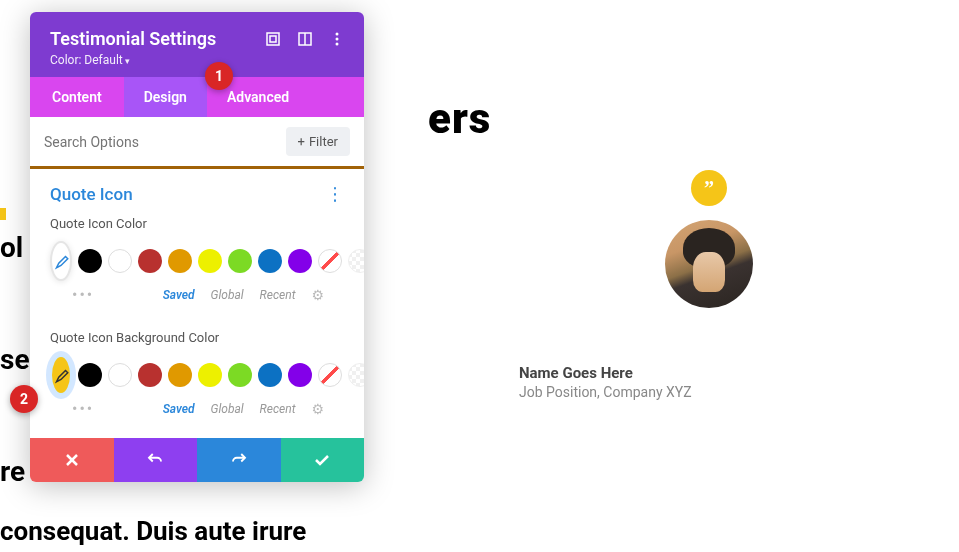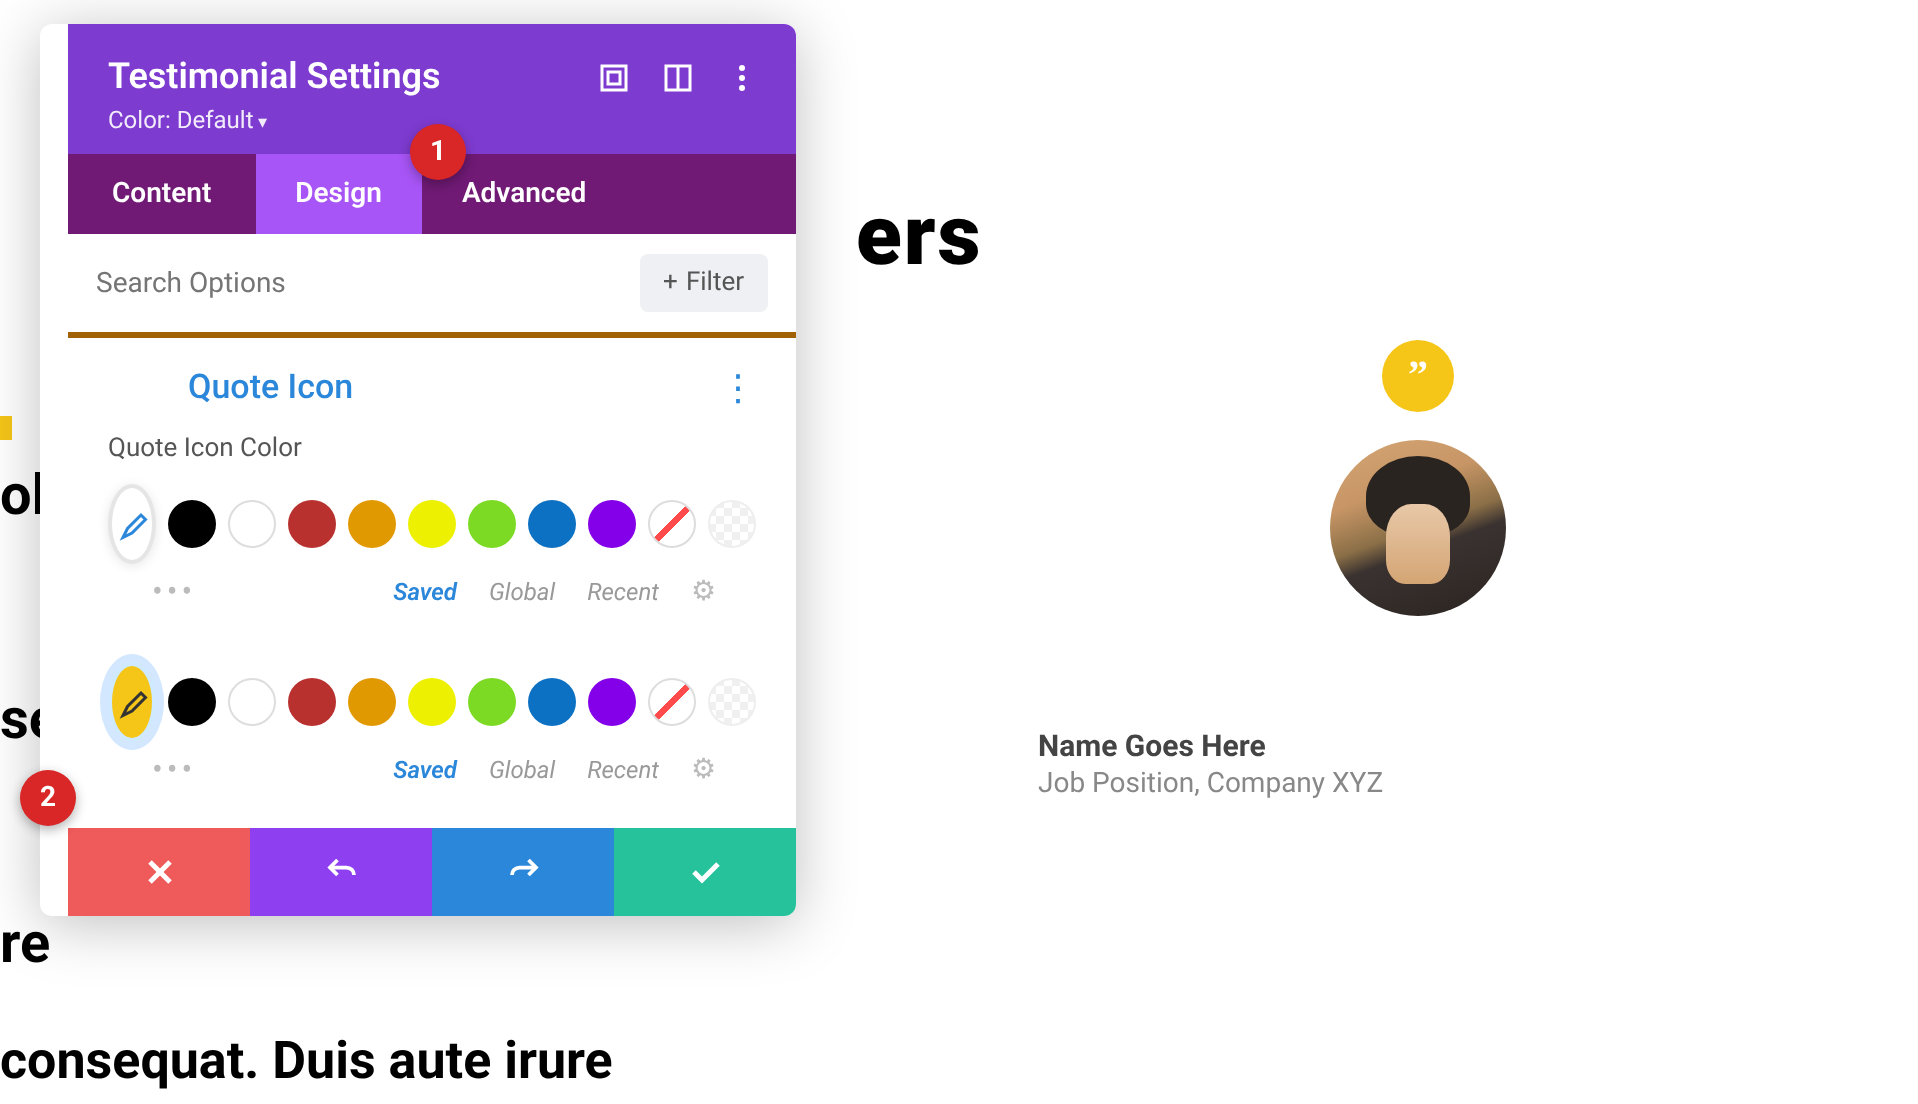--- a/index.html
+++ b/index.html
@@ -3,40 +3,40 @@
 <meta charset="utf-8">
 <style>
 * { margin:0; padding:0; box-sizing:border-box; font-family:-apple-system,BlinkMacSystemFont,"Segoe UI",Roboto,sans-serif; }
 body { width:959px; height:552px; background:#fff; position:relative; overflow:hidden; }
 
 .bg-text { position:absolute; font-weight:900; color:#000; }
 .bg-ers { left:428px; top:94px; font-size:42px; letter-spacing:1px; }
 .bg-left { left:0; top:220px; font-size:28px; line-height:56px; width:42px; overflow:hidden; font-weight:700; }
 .bg-bottom { left:0; top:516px; font-size:26px; font-weight:700; }
 
-.panel { position:absolute; left:20px; top:12px; width:378px; background:#fff; box-shadow:0 4px 30px rgba(0,0,0,.25); border-radius:6px; overflow:hidden;padding-left:14px; }
+.panel { position:absolute; left:30px; top:12px; width:334px; background:#fff; box-shadow:0 4px 30px rgba(0,0,0,.25); border-radius:6px; overflow:hidden; }
 .panel-header { background:#7e3bd0; color:#fff; padding:16px 20px 10px; }
 .panel-title-row { display:flex; align-items:center; justify-content:space-between; }
 .panel-title { font-size:18px; font-weight:600; }
 .header-icons { display:flex; gap:18px; }
 .header-icons .hicon { width:14px; height:14px; cursor:pointer; display:flex; align-items:center; justify-content:center; }
 .preset { font-size:12px; margin-top:4px; opacity:.9; cursor:pointer; }
 .preset::after { content:" ▾"; font-size:9px; }
 
-.tabs { display:flex; background:#701a75; }
+.tabs { display:flex; background:#d946ef; }
 .tab { flex:0 0 auto; padding:12px 20px; color:#fff; font-size:14px; font-weight:600; cursor:pointer; }
 .tab.content-tab { padding-left:22px; padding-right:22px; }
 .tab.active { background:#a855f7; }
 
 .search-row { display:flex; align-items:center; padding:10px 14px; border-bottom:3px solid #a16207; gap:8px; }
 .search-input { flex:1; border:none; outline:none; font-size:14px; color:#888; background:transparent; }
 .filter-btn { background:#eef0f3; border:none; padding:7px 12px; font-size:13px; color:#555; border-radius:4px; cursor:pointer; display:flex; align-items:center; gap:4px; }
 
 .section { padding:14px 20px 6px; }
-.section-title-row { display:flex; justify-content:space-between; align-items:center;margin-left:40px; }
+.section-title-row { display:flex; justify-content:space-between; align-items:center; }
 .section-title { color:#2b87da; font-size:17px; font-weight:500; }
 .section-menu { color:#2b87da; font-size:18px; cursor:pointer; }
 
 .subsection { padding:6px 20px 8px; }
 .sub-label { font-size:13px; color:#555; margin-bottom:10px; }
 .swatch-row { display:flex; align-items:center; gap:6px; }
 .picker { width:40px; height:40px; border-radius:50%; background:#fff; border:2px solid #e5e5e5; display:flex; align-items:center; justify-content:center; cursor:pointer; box-shadow:0 1px 6px rgba(0,0,0,.1); }
 .picker.active-yellow { background:#f5c518; border-color:#cfe9ff; box-shadow:0 0 0 4px rgba(80,160,255,.25); }
 .swatch { width:24px; height:24px; border-radius:50%; cursor:pointer; flex-shrink:0; }
 .swatch.black{background:#000;} .swatch.white{background:#fff;border:1px solid #ddd;}
@@ -160,20 +160,21 @@
     <div class="palette-tabs">
       <span class="dots">•••</span>
       <span class="ptab active">Saved</span>
       <span class="ptab">Global</span>
       <span class="ptab">Recent</span>
       <span class="gear">⚙</span>
     </div>
   </div>
 
   <div class="subsection">
+    <div class="sub-label">Quote Icon Background Color</div>
     <div class="swatch-row">
       <div class="picker active-yellow">
           <svg width="18" height="18" viewBox="0 0 24 24" fill="none" stroke="#333" stroke-width="2">
             <path d="M18 6l-9 9-3 6 6-3 9-9-3-3z"></path>
           </svg>
         </div>
       <div class="swatch black"></div>
       <div class="swatch white"></div>
       <div class="swatch darkred"></div>
       <div class="swatch orange"></div>

